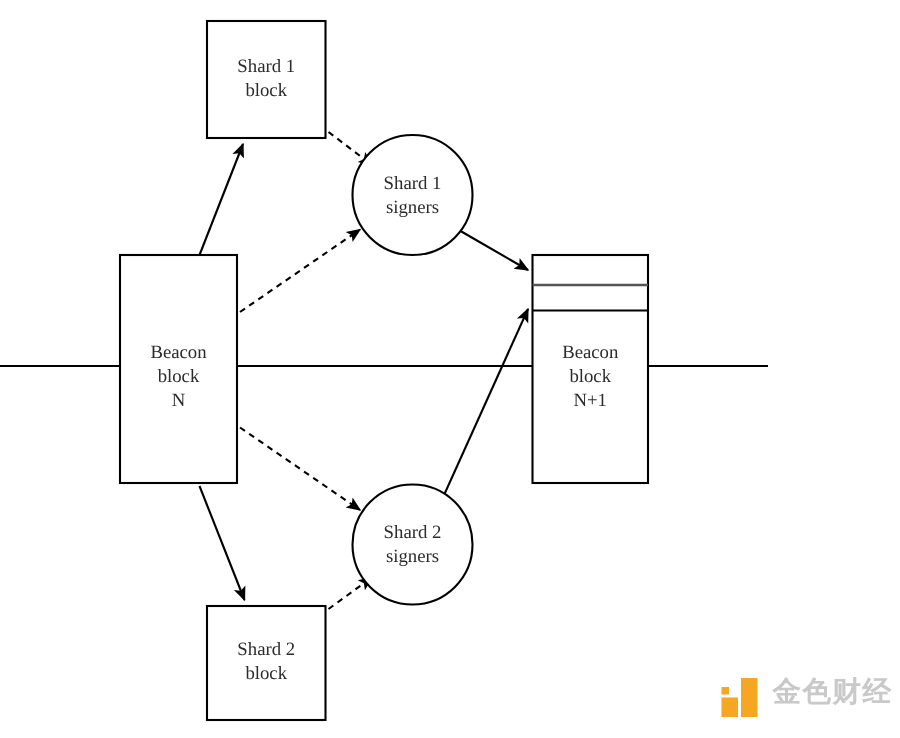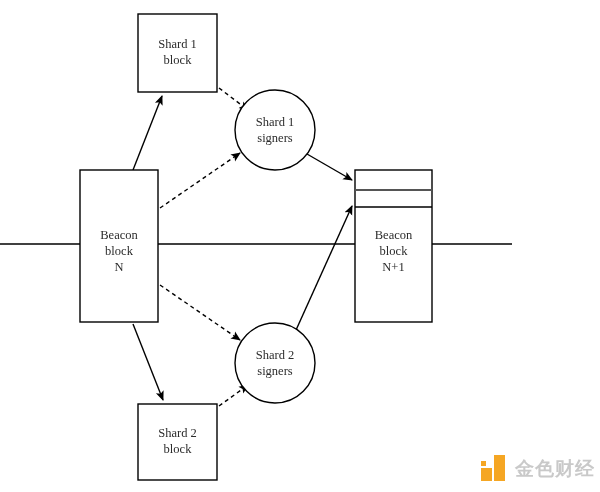--- a/index.html
+++ b/index.html
@@ -15,21 +15,21 @@
     fill:#2b2b2b;
     font-family:"Liberation Serif",serif;
     font-size:12.5px;
     text-anchor:middle;
     dominant-baseline:middle;
   }
   .wm{
     position:absolute;
     left:481px;top:452px;
     width:112px;height:32px;
-    display:flex;align-items:center;gap:7px;
+    display:flex;gap:7px;
   }
   .wm-mark{
     position:relative;width:27px;height:26px;flex:0 0 auto;
   }
   .wm-mark i{position:absolute;background:#f5a623;display:block;}
   .wm-mark .m1{left:0;top:13px;width:11px;height:13px;}
   .wm-mark .m2{left:13px;top:0;width:11px;height:26px;}
   .wm-mark .m3{left:0;top:6px;width:5px;height:5px;}
   .wm-text{
     font-family:"DejaVu Sans",sans-serif;

